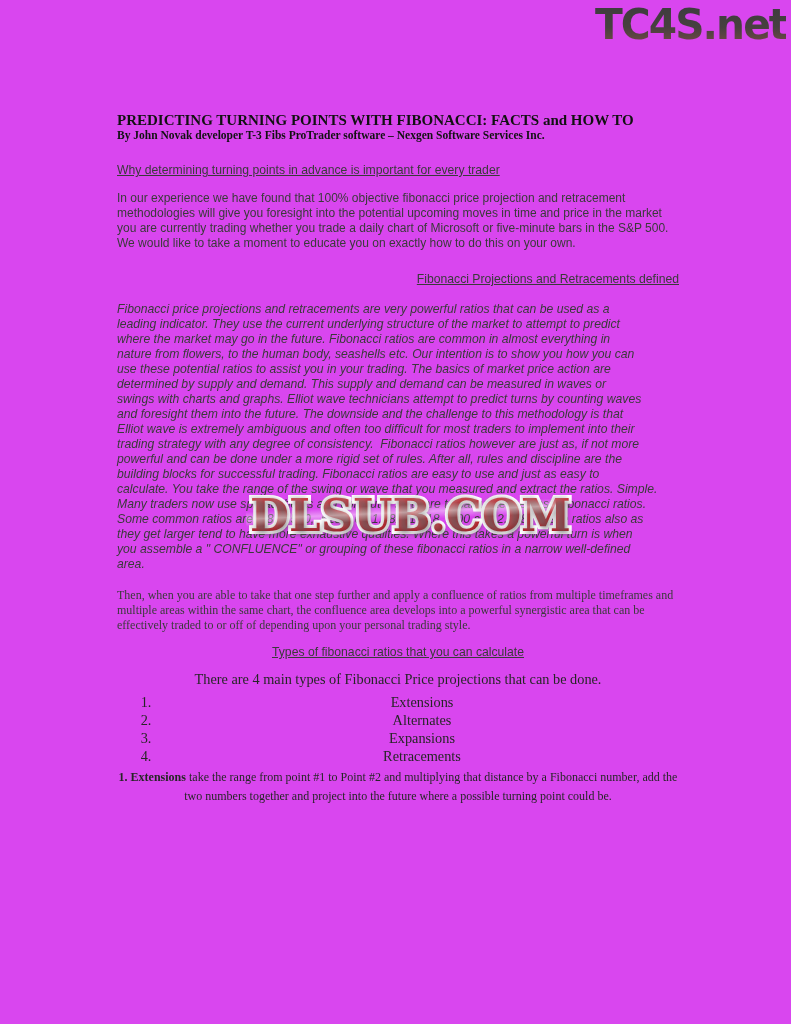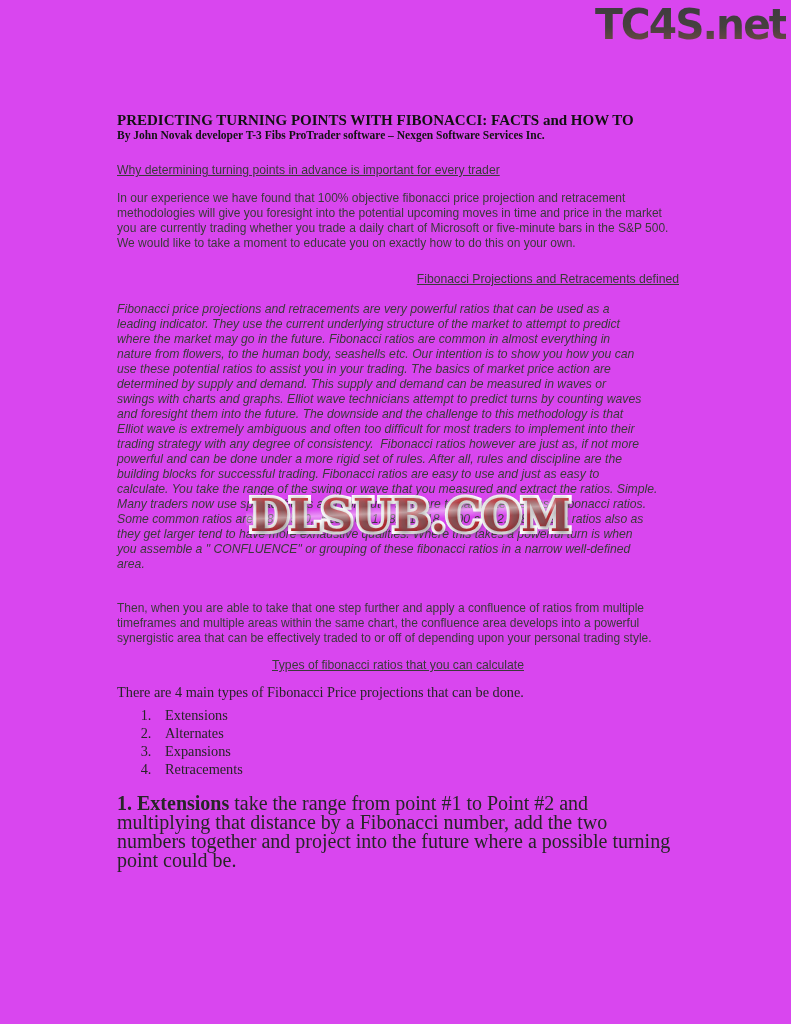--- a/index.html
+++ b/index.html
@@ -58,40 +58,41 @@
   }
   .h1-spacing { margin-top: 21px; }
   .h2-spacing { margin-top: 21px; text-align: right; }
   .h3-spacing { margin-top: 12px; text-align: center; }
   p.sans {
     font-size: 12px; line-height: 15px;
     color: #3a3a3a;
   }
   .p1-spacing { margin-top: 13px; }
   .p2-spacing { margin-top: 15px; }
-  .p3-spacing { margin-top: 29px; }
+  .p3-spacing { margin-top: 16px; font-family: Liberation Serif, serif; }
   .lines .line { white-space: pre; font-size: 12.2px; line-height: 15px; color: #3a3a3a; font-style: italic; }
 
   .serif-block {
     font-family: "Liberation Serif", serif;
     color: #262626;
+    text-align: center;
   }
   .types-intro {
     margin-top: 10px;
     font-size: 14.3px; line-height: 19px;
   }
   ol.types-list {
     margin-top: 4px;
     padding-left: 38px;
     font-size: 14.3px; line-height: 18px;
   }
   ol.types-list li { padding-left: 10px; }
   .extensions-para {
-    margin-top: 16px;
-    font-size: 20px; line-height: 19px;
+    margin-top: 3px;
+    font-size: 12px; line-height: 19px;
   }
   .extensions-para .lead { font-weight: bold; }
 
   
   .watermark {
     position: absolute; left: 250px; top: 489px;
     width: 302px; height: 54px;
     line-height: 54px;
     text-align: center;
     font-family: "DejaVu Serif", serif;

